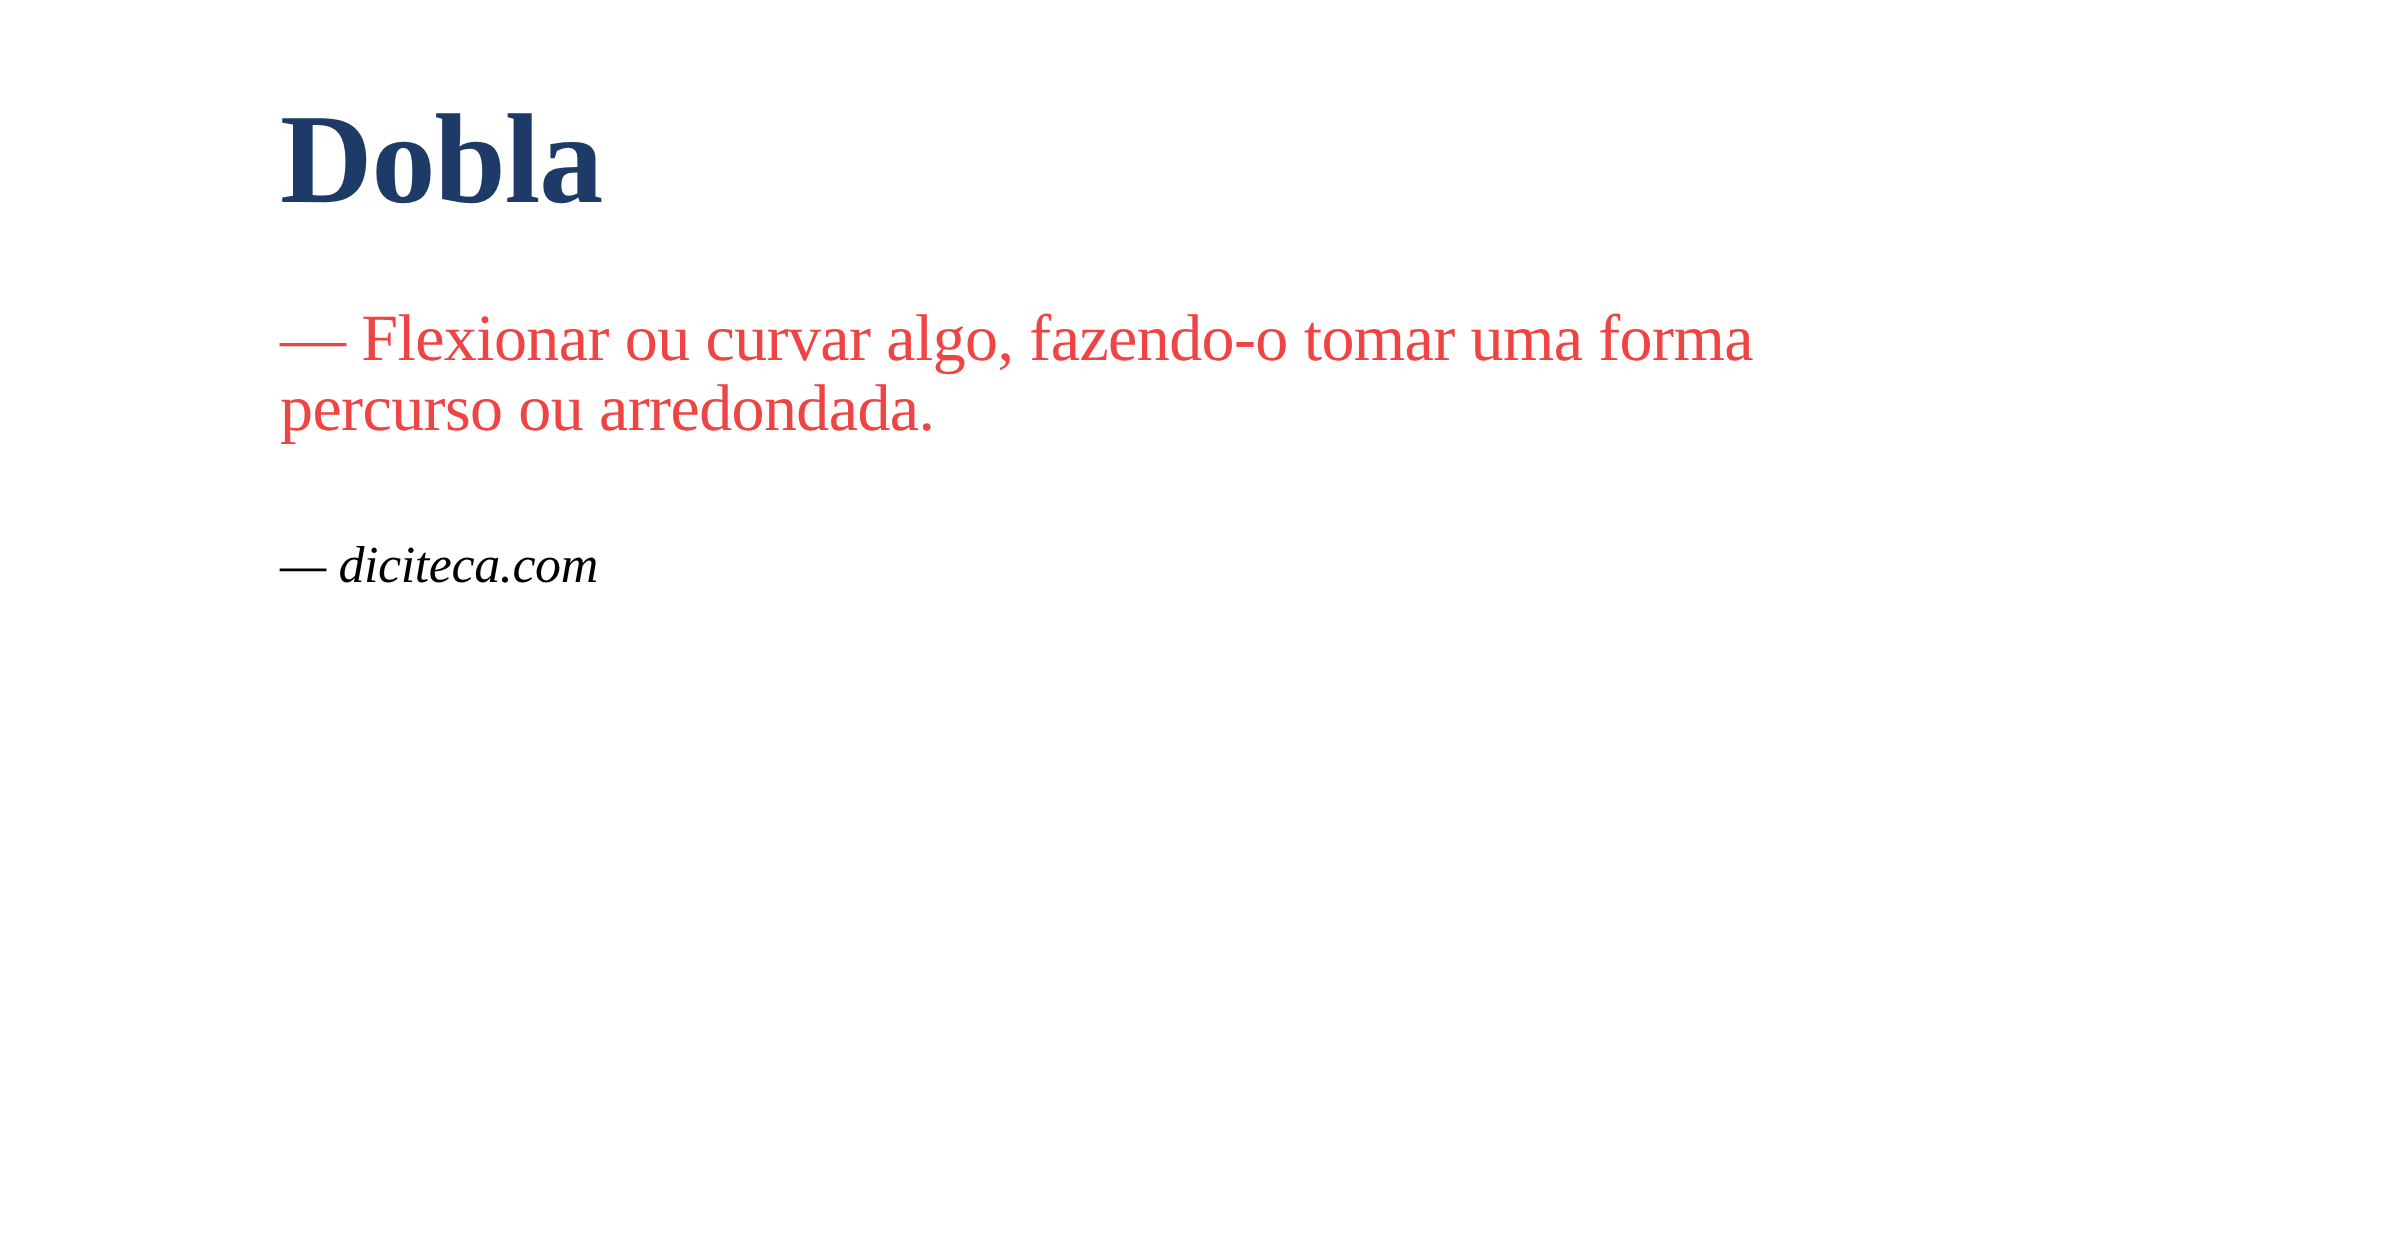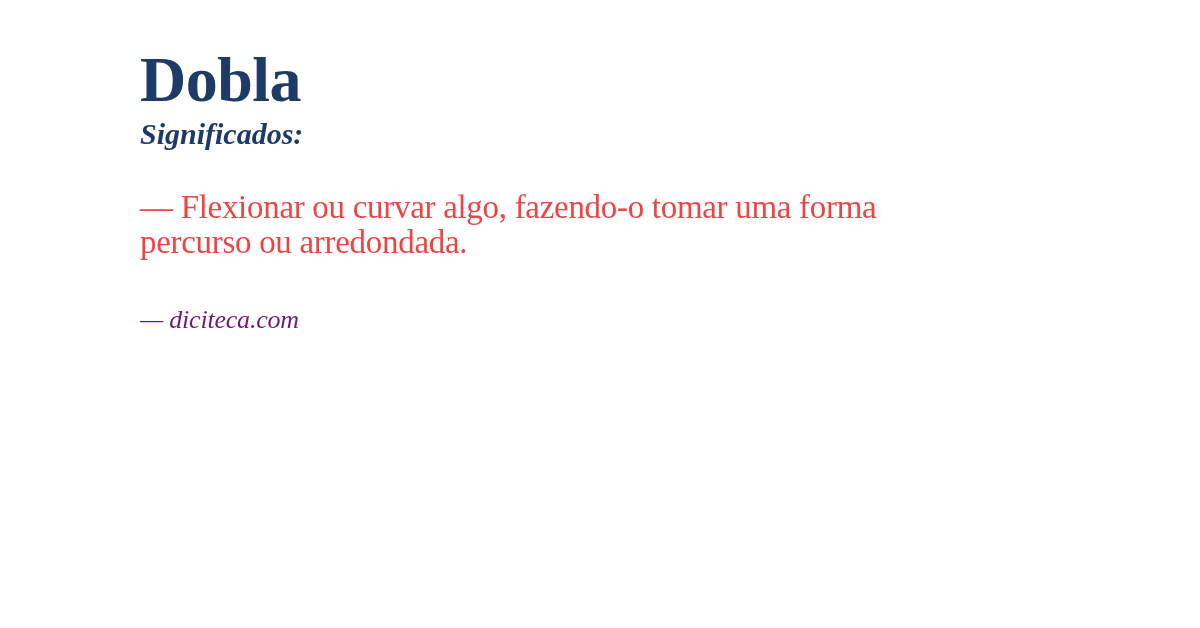--- a/index.html
+++ b/index.html
@@ -49,32 +49,31 @@
   }
   .line {
     display: block;
     white-space: nowrap;
   }
   .source {
     margin-top: 46px;
     font-style: italic;
     font-size: 26px;
     line-height: 1.1;
-    color: #701a75;
+    color: #000000;
     letter-spacing: -0.2px;
   }
 </style>
 </head>
 <body>
 
 <div class="card">
 
   <h1 class="title">Dobla</h1>
 
-  <h2 class="subtitle">Significados:</h2>
 
   <section class="definitions">
 
     <p class="definition">
       <span class="line">— Flexionar ou curvar algo, fazendo-o tomar uma forma</span>
       <span class="line">percurso ou arredondada.</span>
     </p>
 
 
     <p class="definition">

